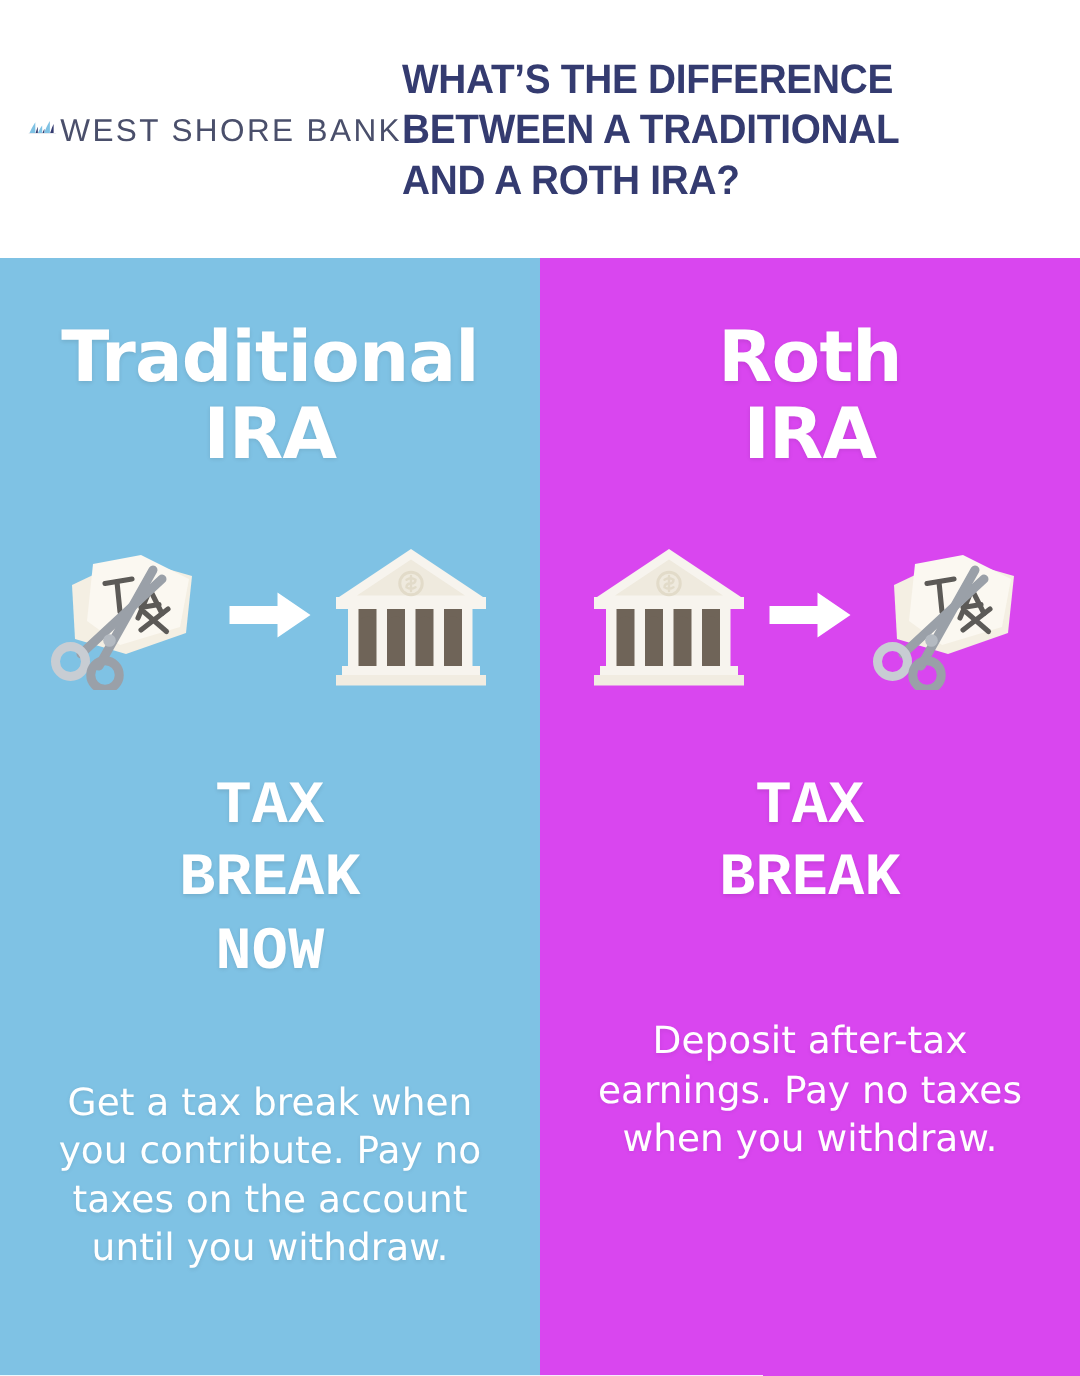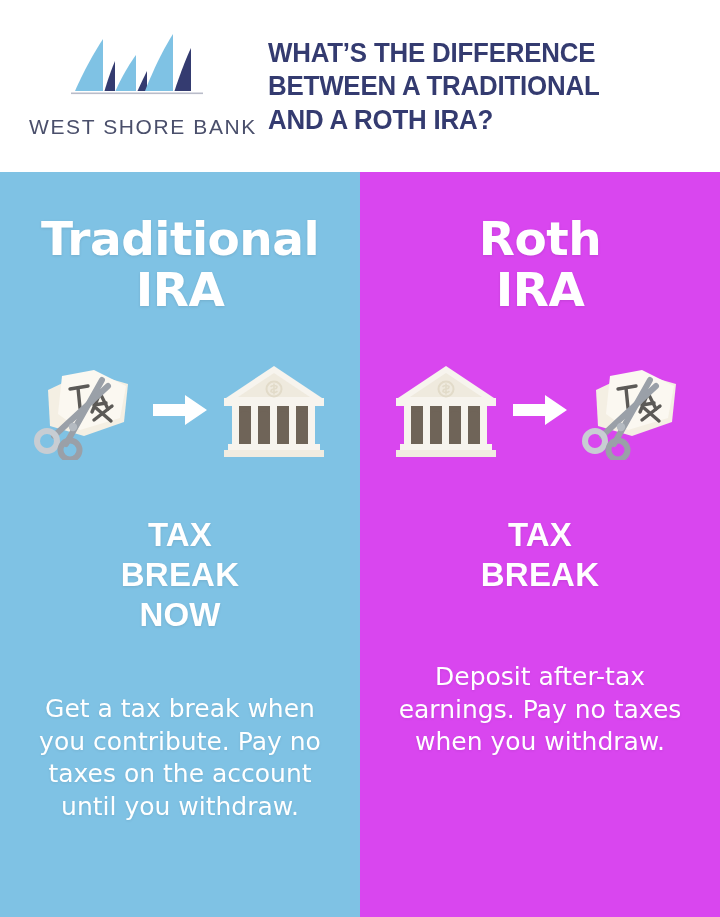--- a/index.html
+++ b/index.html
@@ -26,21 +26,20 @@
     width: 720px;
     height: 172px;
     background: #ffffff;
     display: flex;
     align-items: center;
   }
   .logo-block {
     width: 250px;
     margin-left: 18px;
     display: flex;
-    flex-direction: column;
     align-items: center;
     justify-content: center;
   }
   .logo-mark {
     width: 160px;
     height: 78px;
     display: block;
   }
   .logo-wordmark {
     margin-top: 4px;
@@ -121,22 +120,22 @@
     height: 40px;
     display: flex;
     align-items: center;
     justify-content: center;
   }
 
   .break-text {
     margin-top: 52px;
     text-align: center;
     color: #ffffff;
-    font-family: Liberation Sans, sans-serif;
-    font-size: 33px;
+    font-family: Liberation Mono, monospace;
+    font-size: 40px;
     font-weight: 700;
     line-height: 1.22;
     letter-spacing: 0.2px;
     text-transform: uppercase;
     text-shadow: 0 1px 3px rgba(0,0,0,0.10);
   }
   .break-text .bline { display: block; }
 
   .body-text {
     text-align: center;

